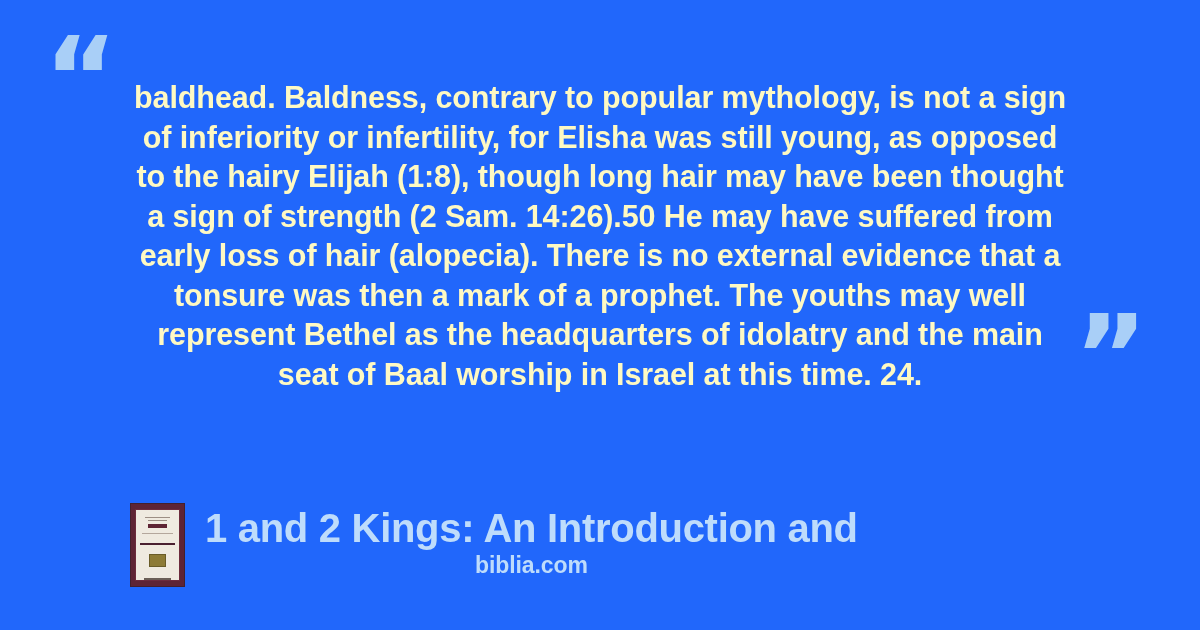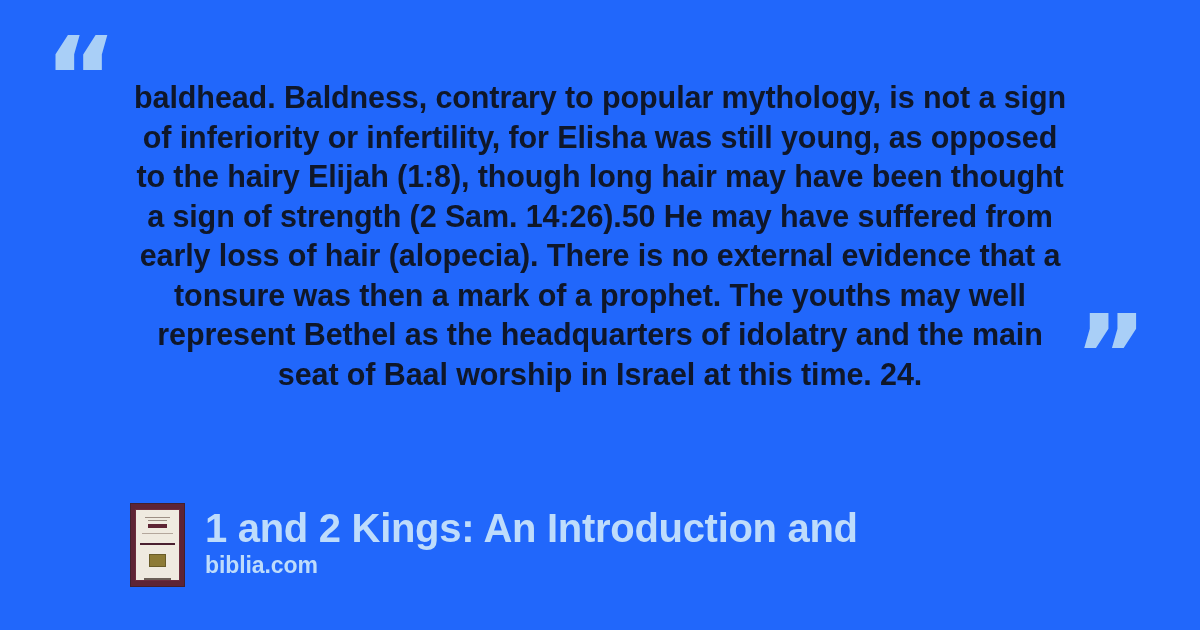--- a/index.html
+++ b/index.html
@@ -44,21 +44,21 @@
   
   .quote-wrap {
     position: absolute;
     left: 128px;
     top: 78px;
     width: 944px;
     text-align: center;
   }
   .quote-text {
     margin: 0;
-    color: #0f172a;
+    color: #fef9c3;
     font-size: 30.5px;
     font-weight: 700;
     line-height: 39.5px;
     letter-spacing: -0.1px;
     text-align: center;
   }
 
   
   .footer {
     position: absolute;
@@ -152,20 +152,21 @@
     letter-spacing: -0.3px;
     white-space: nowrap;
   }
   .site-name {
     margin: 0;
     color: #bedcfb;
     font-size: 23px;
     font-weight: 700;
     line-height: 28px;
     letter-spacing: -0.1px;
+    text-align: center;
   }
 </style>
 </head>
 <body>
 
 <div class="card">
 
   <span class="quote-mark quote-open">“</span>
 
   <div class="quote-wrap">

